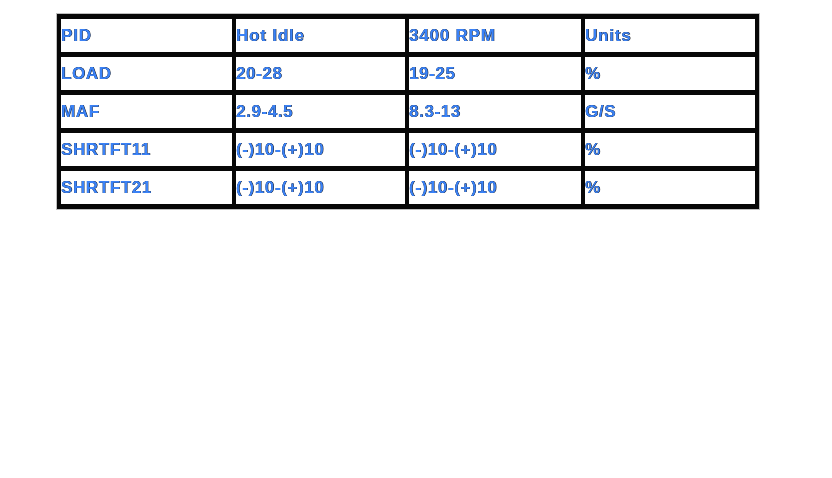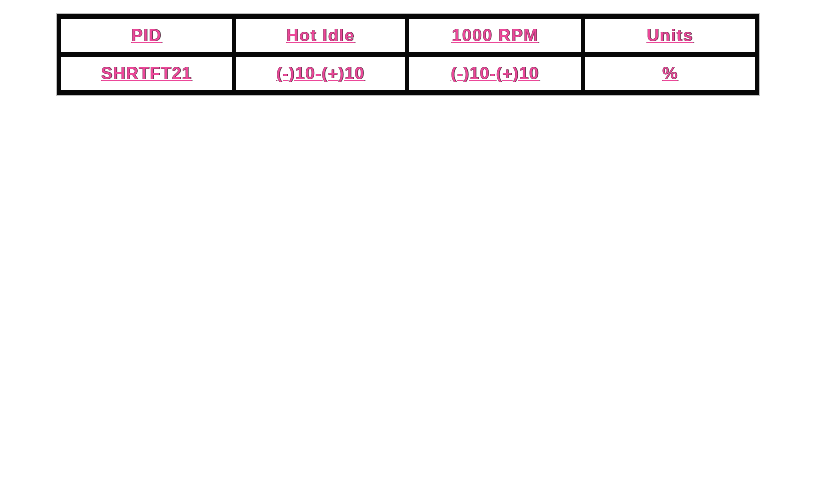--- a/index.html
+++ b/index.html
@@ -34,30 +34,29 @@
   table.pid-table col.c-units { width: 174px; }
 
   table.pid-table th,
   table.pid-table td {
     border-left: 4px solid #070707;
     border-right: 4px solid #070707;
     border-top: 5px solid #070707;
     border-bottom: 5px solid #070707;
     height: 33px;
     padding: 0;
-    text-align: center;
+    text-align: left;
     vertical-align: middle;
-    color: #ec4899;
+    color: #3b82f6;
     font-weight: bold;
     font-size: 17px;
     letter-spacing: 0.6px;
     
     text-shadow: 0 0 0.6px #111, 0.4px 0 0.3px #222;
     white-space: nowrap;
-    text-decoration: underline;
   }
   table.pid-table th {
     font-size: 17px;
     letter-spacing: 0.8px;
   }
   
   table.pid-table {
     box-shadow: 0 0 0 1px rgba(0,0,0,0.25);
   }
 </style>
@@ -69,25 +68,43 @@
     <colgroup>
       <col class="c-pid">
         <col class="c-idle">
         <col class="c-rpm">
         <col class="c-units">
     </colgroup>
     <thead>
       <tr>
         <th>PID</th>
         <th>Hot Idle</th>
-        <th>1000 RPM</th>
+        <th>3400 RPM</th>
         <th>Units</th>
       </tr>
     </thead>
     <tbody>
+      <tr>
+        <td>LOAD</td>
+        <td>20-28</td>
+        <td>19-25</td>
+        <td>%</td>
+      </tr>
+      <tr>
+        <td>MAF</td>
+        <td>2.9-4.5</td>
+        <td>8.3-13</td>
+        <td>G/S</td>
+      </tr>
+      <tr>
+        <td>SHRTFT11</td>
+        <td>(-)10-(+)10</td>
+        <td>(-)10-(+)10</td>
+        <td>%</td>
+      </tr>
       <tr>
         <td>SHRTFT21</td>
         <td>(-)10-(+)10</td>
         <td>(-)10-(+)10</td>
         <td>%</td>
       </tr>
     </tbody>
   </table>
 </div>
 

